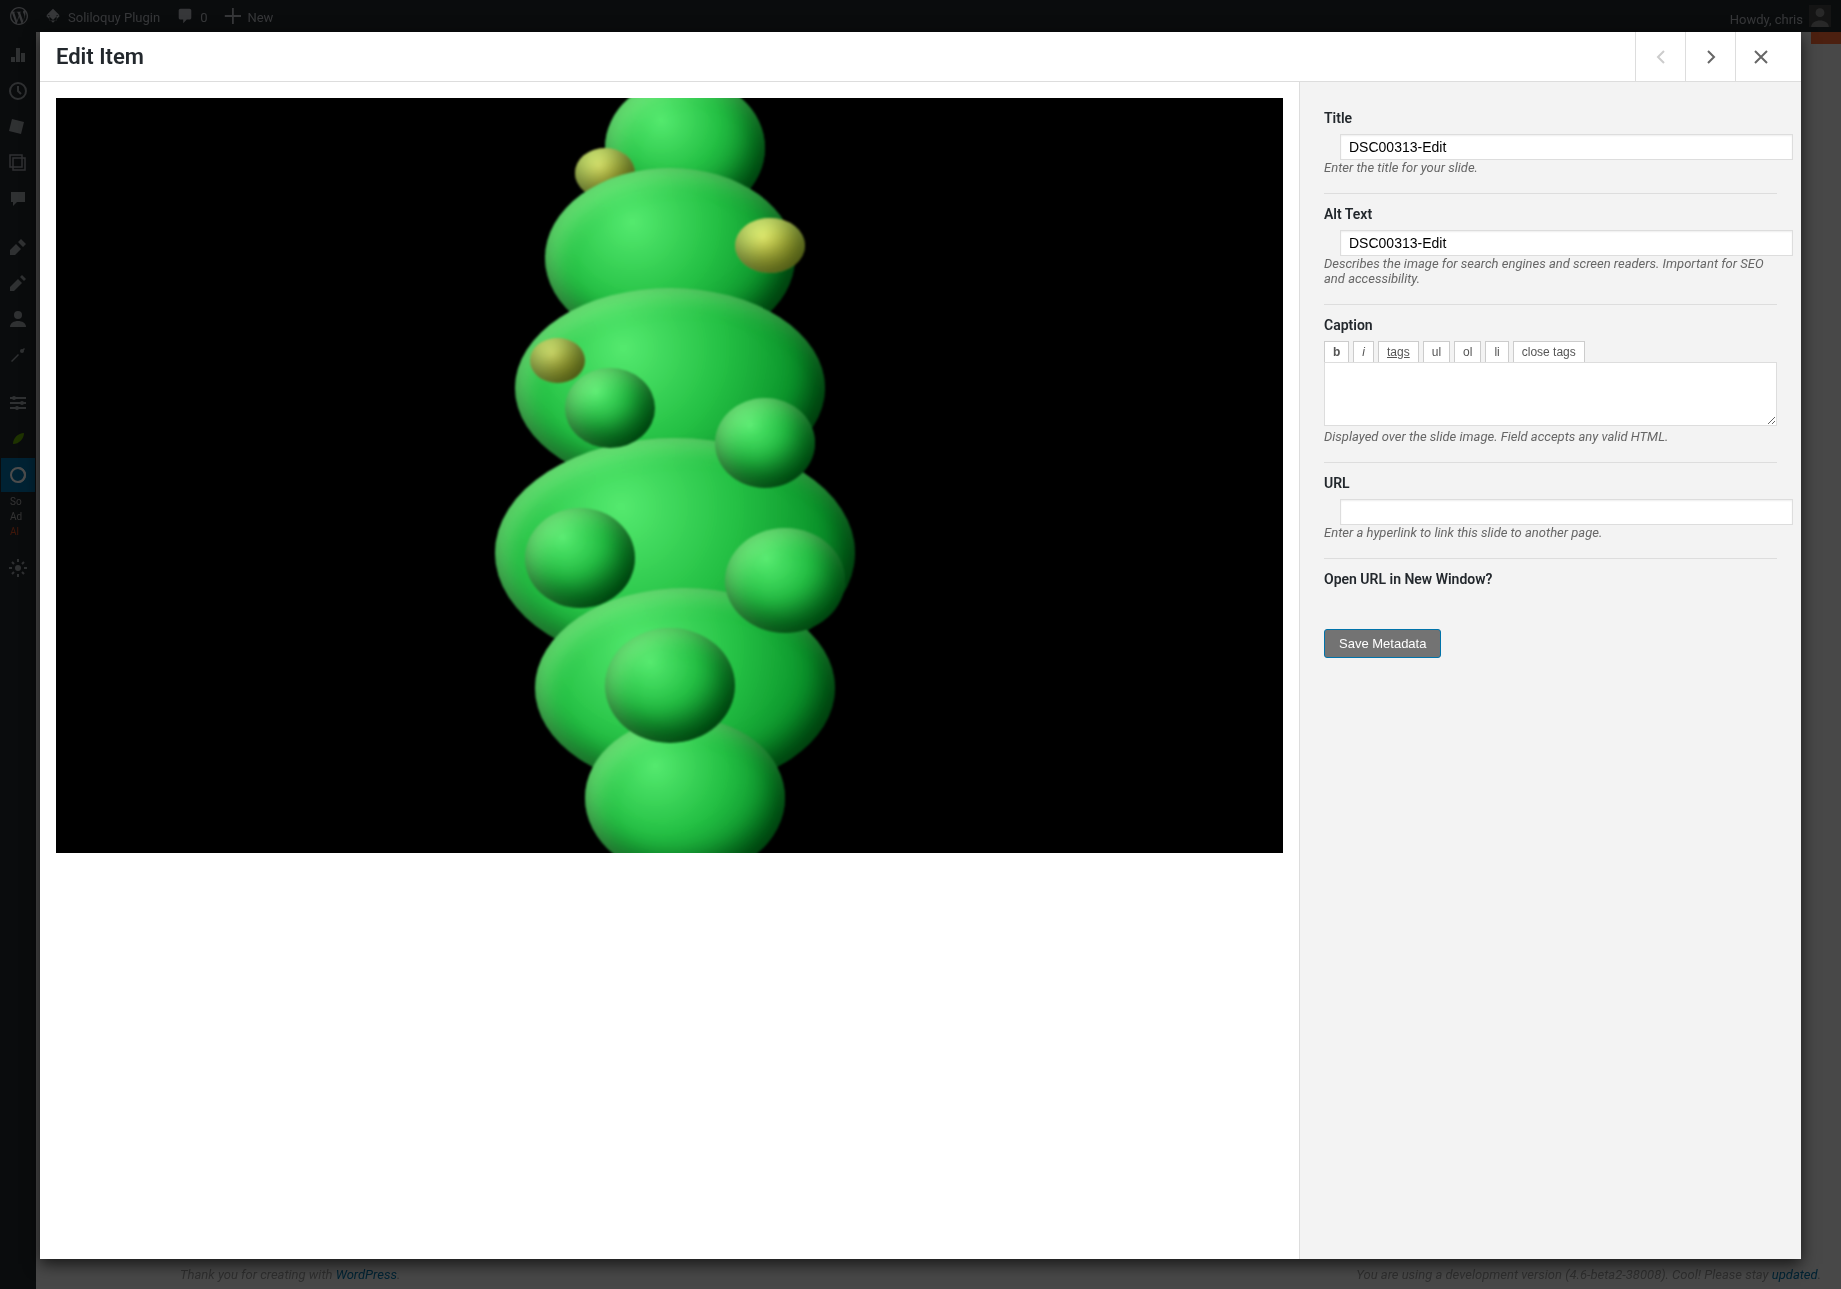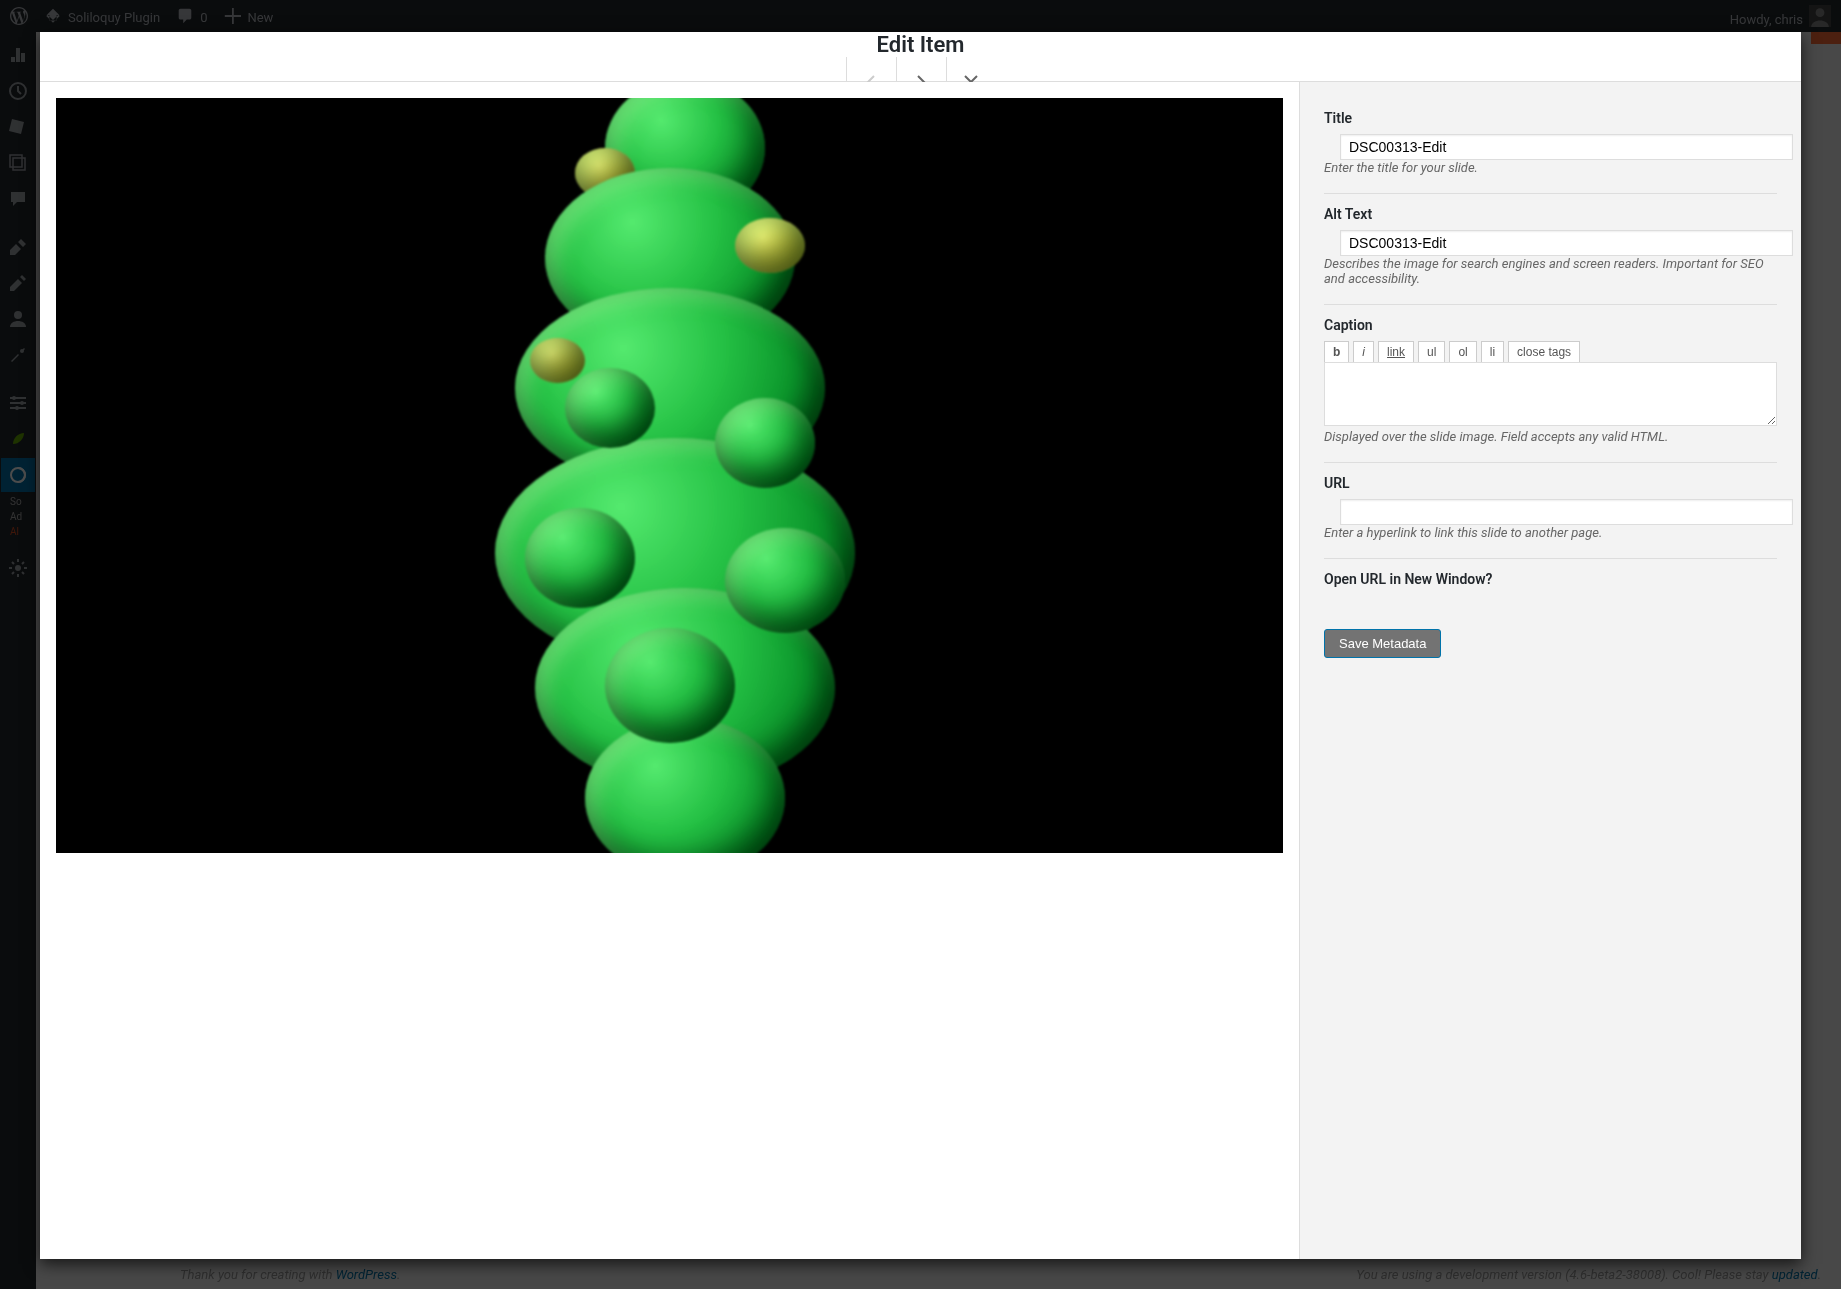--- a/index.html
+++ b/index.html
@@ -80,21 +80,20 @@
   box-shadow: 0 5px 15px rgba(0,0,0,0.7);
   display: flex;
   flex-direction: column;
 }
 .modal-header {
   height: 50px;
   border-bottom: 1px solid #ddd;
   display: flex;
   align-items: center;
   padding: 0 16px 0 16px;
-  flex-direction: column;
 }
 .modal-title { font-size: 22px; font-weight: 600; flex: 1; color: #23282d; }
 .modal-nav { display: flex; }
 .modal-nav-btn {
   width: 50px; height: 50px;
   border-left: 1px solid #ddd;
   display: flex; align-items: center; justify-content: center;
   cursor: pointer;
   color: #666;
 }
@@ -418,21 +417,21 @@
         <label class="field-label">Alt Text</label>
         <input class="text-input" type="text" value="DSC00313-Edit" style="">
         <div class="help-text">Describes the image for search engines and screen readers. Important for SEO and accessibility.</div>
       </div>
 
       <div class="field-block">
         <label class="field-label">Caption</label>
         <div class="quicktags">
           <button class="qt-btn b">b</button>
           <button class="qt-btn i">i</button>
-          <button class="qt-btn u">link</button>
+          <button class="qt-btn u">tags</button>
           <button class="qt-btn">ul</button>
           <button class="qt-btn">ol</button>
           <button class="qt-btn">li</button>
           <button class="qt-btn">close tags</button>
         </div>
         <textarea class="caption-textarea" style=""></textarea>
         <div class="help-text">Displayed over the slide image. Field accepts any valid HTML.</div>
       </div>
 
       <div class="field-block">

